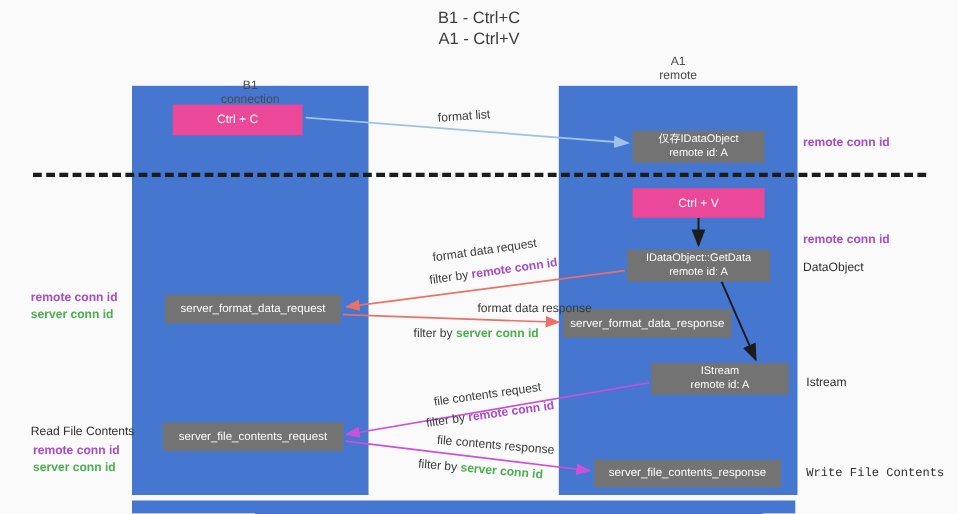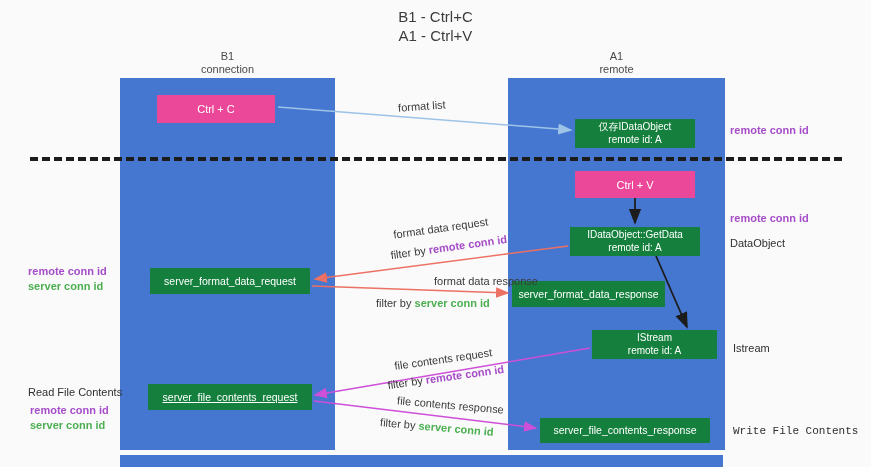--- a/index.html
+++ b/index.html
@@ -14,21 +14,21 @@
   .lane-header { position:absolute; top:50px; text-align:center; font-size:11px; line-height:13px; color:#4a4a4a; z-index:2; }
 
   .lane { position:absolute; background:#4577d0; z-index:1; }
 
   .dashed { position:absolute; left:30px; top:157px; width:812px; height:0;
             border-top:4px dashed #1c1c1c; z-index:4; }
 
   .node { position:absolute; z-index:5; display:flex; flex-direction:column; align-items:center;
           justify-content:center; color:#ffffff; text-align:center; }
   .node.green  { background:#ec4899; font-size:11px; }
-  .node.orange { background:#15803d; font-size:10px; line-height:12.5px; }
+  .node.orange { background:#737373; font-size:10px; line-height:12.5px; }
   .node .l1 { font-size:10px; }
   .node .single { font-size:10.5px; }
 
   .side-label { position:absolute; z-index:5; font-size:11px; line-height:14px; color:#2f2f2f; white-space:nowrap; }
   .purple { color:#a64dc8; font-weight:bold; }
   .greent { color:#4caf50; font-weight:bold; }
 
   .arrow-label { position:absolute; z-index:6; font-size:11px; color:#3a3a3a; white-space:nowrap; }
   .rot-up   { transform:rotate(-8deg); }
   .rot-dn   { transform:rotate(5deg); }
@@ -61,21 +61,21 @@
     <line x1="656" y1="256" x2="687" y2="327" stroke="#1c1c1c" stroke-width="1.8" marker-end="url(#m-blk)"></line>
     <line x1="590" y1="348" x2="315" y2="395" stroke="#ce4fd8" stroke-width="1.5" marker-end="url(#m-mag)"></line>
     <line x1="314" y1="401" x2="536" y2="428" stroke="#ce4fd8" stroke-width="1.5" marker-end="url(#m-mag)"></line>
   </svg>
 
   <div class="title">
     <div>B1 - Ctrl+C</div>
     <div>A1 - Ctrl+V</div>
   </div>
 
-  <div class="lane-header" style="left:120px;width:215px;">
+  <div class="lane-header" style="left:120px;width:215px;margin-top:22px;">
     <div>B1</div>
     <div>connection</div>
   </div>
   <div class="lane-header" style="left:508px;width:217px;">
     <div>A1</div>
     <div>remote</div>
   </div>
 
   <div class="lane" style="left:120px;top:78px;width:215px;height:372px;"></div>
   <div class="lane" style="left:508px;top:78px;width:217px;height:372px;"></div>
@@ -107,21 +107,21 @@
 
   <div class="node orange" style="left:512px;top:281px;width:153px;height:26px;">
     <span class="single">server_format_data_response</span>
   </div>
 
   <div class="node orange" style="left:592px;top:330px;width:125px;height:29px;">
     <span class="l1">IStream</span>
     <span>remote id: A</span>
   </div>
 
-  <div class="node orange" style="left:148px;top:384px;width:164px;height:26px;text-decoration:underline;">
+  <div class="node orange" style="left:148px;top:384px;width:164px;height:26px;">
     <span class="single">server_file_contents_request</span>
   </div>
 
   <div class="node orange" style="left:540px;top:418px;width:170px;height:25px;">
     <span class="single">server_file_contents_response</span>
   </div>
 
   <div class="side-label purple" style="left:730px;top:123px;">remote conn id</div>
   <div class="side-label purple" style="left:730px;top:211px;">remote conn id</div>
   <div class="side-label" style="left:730px;top:236px;">DataObject</div>

